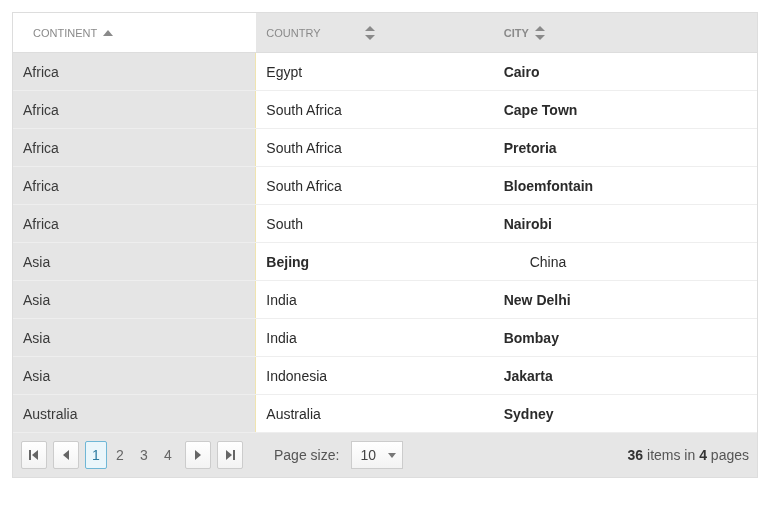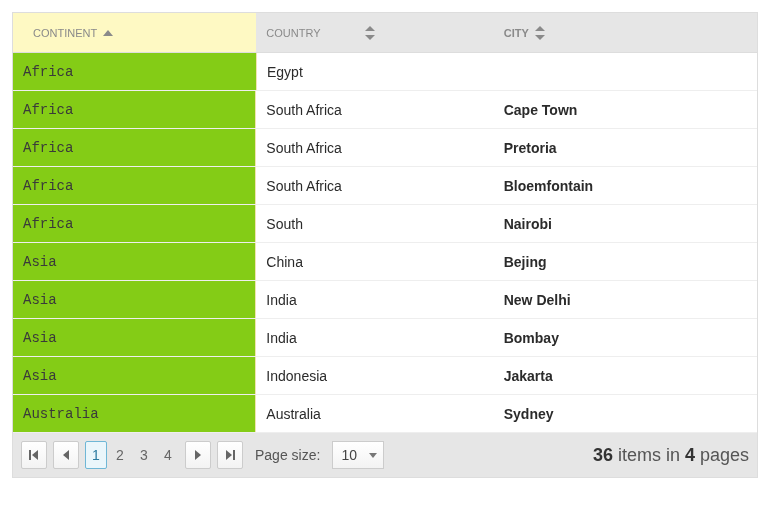--- a/index.html
+++ b/index.html
@@ -28,21 +28,21 @@
     font-size: 11px;
     color: #8a8a8a;
     padding: 0 10px;
     display: flex;
     align-items: center;
     gap: 6px;
     cursor: pointer;
     height: 100%;
   }
   .header-cell.sorted {
-    background: #fef9c3;
+    background: #ffffff;
     padding-left: 20px;
   }
   .col-continent { width: 244px; }
   .col-country   { width: 238px; gap: 44px; }
   .col-city      { width: 264px; font-weight: bold; }
   .sort-asc {
     width: 0; height: 0;
     border-left: 5px solid transparent;
     border-right: 5px solid transparent;
     border-bottom: 6px solid #8a8a8a;
@@ -75,24 +75,23 @@
     background: #fff;
   }
   .data-cell {
     padding: 0 10px;
     display: flex;
     align-items: center;
     height: 100%;
     color: #2b2b2b;
   }
   .data-cell.col-continent {
-    background: #84cc16;
+    background: #e5e5e5;
     border-right: 1px solid #f0e4b0;
     color: #3a3a3a;
-    font-family: Liberation Mono, monospace;
   }
   .pager {
     background: #e6e6e6;
     height: 44px;
     display: flex;
     align-items: center;
     padding: 0 8px;
     gap: 6px;
   }
   .pg-btn {
@@ -111,21 +110,21 @@
     color: #666;
     cursor: pointer;
     border-radius: 2px;
   }
   .pg-num.current {
     border: 1px solid #6fb7d6;
     background: #eaf6fb;
     color: #2a7aa0;
   }
   .page-size-label {
-    margin-left: 6px;
+    margin-left: 25px;
     color: #555;
   }
   .page-size-select {
     margin-left: 6px;
     height: 28px;
     width: 52px;
     border: 1px solid #ccc;
     background: linear-gradient(#fff,#f3f3f3);
     border-radius: 0;
     display: flex;
@@ -137,21 +136,21 @@
   }
   .dd-arrow {
     width: 0; height: 0;
     border-left: 4px solid transparent;
     border-right: 4px solid transparent;
     border-top: 5px solid #777;
   }
   .pager-info {
     margin-left: auto;
     color: #555;
-    font-size: 18px;
+    font-size: 14px;
   }
   .pager-info b { font-weight: bold; color: #333; }
   svg.nav-icon { width: 10px; height: 10px; }
   svg.nav-icon polygon, svg.nav-icon rect { fill: #666; }
 </style>
 </head>
 <body>
 
 <div class="grid">
 
@@ -167,20 +166,21 @@
     <div class="header-cell col-city">
       <span>City</span>
       <span class="sort-both"></span>
     </div>
   </div>
 
   <div id="rows-host">
       <div class="data-row">
         <div class="data-cell col-continent">Africa</div>
         <div class="data-cell col-country">Egypt</div>
+        <div class="data-cell col-city">Cairo</div>
       </div>
       <div class="data-row">
         <div class="data-cell col-continent">Africa</div>
         <div class="data-cell col-country">South Africa</div>
         <div class="data-cell col-city">Cape Town</div>
       </div>
       <div class="data-row">
         <div class="data-cell col-continent">Africa</div>
         <div class="data-cell col-country">South Africa</div>
         <div class="data-cell col-city">Pretoria</div>
@@ -190,22 +190,22 @@
         <div class="data-cell col-country">South Africa</div>
         <div class="data-cell col-city">Bloemfontain</div>
       </div>
       <div class="data-row">
         <div class="data-cell col-continent">Africa</div>
         <div class="data-cell col-country">South</div>
         <div class="data-cell col-city">Nairobi</div>
       </div>
       <div class="data-row">
         <div class="data-cell col-continent">Asia</div>
+        <div class="data-cell col-city">Bejing</div>
         <div class="data-cell col-country">China</div>
-        <div class="data-cell col-city">Bejing</div>
       </div>
       <div class="data-row">
         <div class="data-cell col-continent">Asia</div>
         <div class="data-cell col-country">India</div>
         <div class="data-cell col-city">New Delhi</div>
       </div>
       <div class="data-row">
         <div class="data-cell col-continent">Asia</div>
         <div class="data-cell col-country">India</div>
         <div class="data-cell col-city">Bombay</div>

